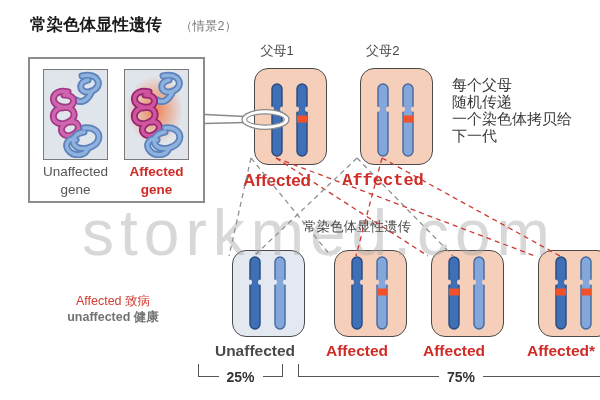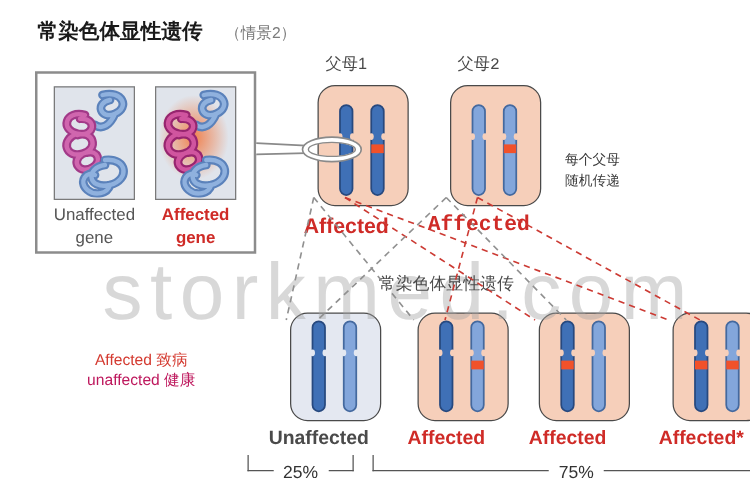--- a/index.html
+++ b/index.html
@@ -29,34 +29,34 @@
   .gbox.parent{height:97px;} .gbox.child{height:87px;}
   .gbox svg{position:absolute;left:-1.6px;top:-1.6px;}
   .unit .pname{position:absolute;top:-26px;left:50%;transform:translateX(-50%);
                font-size:13px;color:#4a4a4a;white-space:nowrap;}
   .unit .status{position:absolute;left:50%;transform:translateX(-50%);
                 font-weight:bold;white-space:nowrap;}
   .unit.parent-unit .status{top:103px;font-size:17px;color:#cf2b27;}
   .unit.child-unit .status{top:92px;font-size:15.5px;}
   .status.ok{color:#4a4a4a;} .status.bad{color:#cf2b27;}
   
-  .note{position:absolute;left:452px;top:76px;font-size:11px;line-height:17px;color:#3a3a3a;margin-top:44px;}
+  .note{position:absolute;left:452px;top:76px;font-size:15px;line-height:17px;color:#3a3a3a;}
   
   .offspring-caption{position:absolute;left:303px;top:218px;font-size:13.5px;color:#4a4a4a;z-index:25;}
   
-  .side-legend{position:absolute;left:48px;top:281px;width:130px;text-align:center;
+  .side-legend{position:absolute;left:48px;top:294px;width:130px;text-align:center;
                font-size:12.5px;line-height:15.5px;}
   .side-legend .aff{color:#d43a30;}
-  .side-legend .unaff{color:#be185d;}
+  .side-legend .unaff{color:#737373;font-weight:bold;}
   
   .bracket{position:absolute;top:364px;height:13px;border-left:1.6px solid #555;
            border-right:1.6px solid #555;border-bottom:1.6px solid #555;box-sizing:border-box;}
   .bracket.b25{left:198px;width:85px;} .bracket.b75{left:298px;width:326px;}
   .bracket .pct{position:absolute;left:50%;bottom:0;transform:translate(-50%,58%);
-                background:#fff;padding:0 8px;font-size:14px;font-weight:normal;color:#333;
+                background:#fff;padding:0 8px;font-size:14px;font-weight:bold;color:#333;
                 white-space:nowrap;}
   
   .watermark{position:absolute;left:82px;top:196px;font-size:64px;letter-spacing:6px;
              color:rgba(162,162,162,0.42);z-index:20;pointer-events:none;font-weight:normal;}
   
   .overlay{position:absolute;left:0;top:0;z-index:30;pointer-events:none;}
 </style>
 </head>
 <body>
 
@@ -136,20 +136,22 @@
           <ellipse cx="44" cy="42.2" rx="2" ry="2.7" fill="#f6cfba"></ellipse>
           <ellipse cx="54" cy="42.2" rx="2" ry="2.7" fill="#f6cfba"></ellipse>
         </svg>
       </div>
     <div class="status bad">Affected</div>
   </div>
 
   <div class="note">
     <div>每个父母</div>
     <div>随机传递</div>
+    <div>一个染色体拷贝给</div>
+    <div>下一代</div>
   </div>
 
   <div class="offspring-caption">常染色体显性遗传</div>
 
   <div class="unit child-unit c1">
     <div class="gbox child" style="background: rgb(228, 232, 241);">
         <svg width="73" height="87" viewBox="0 0 73 87" style="position:absolute;left:-1.6px;top:-1.6px;overflow:visible">
           <rect x="19" y="8" width="10" height="72" rx="5" fill="#3f70b6" stroke="#27497f" stroke-width="1.4"></rect>
           <ellipse cx="19" cy="33.2" rx="2" ry="2.7" fill="#e4e8f1"></ellipse>
           <ellipse cx="29" cy="33.2" rx="2" ry="2.7" fill="#e4e8f1"></ellipse>

